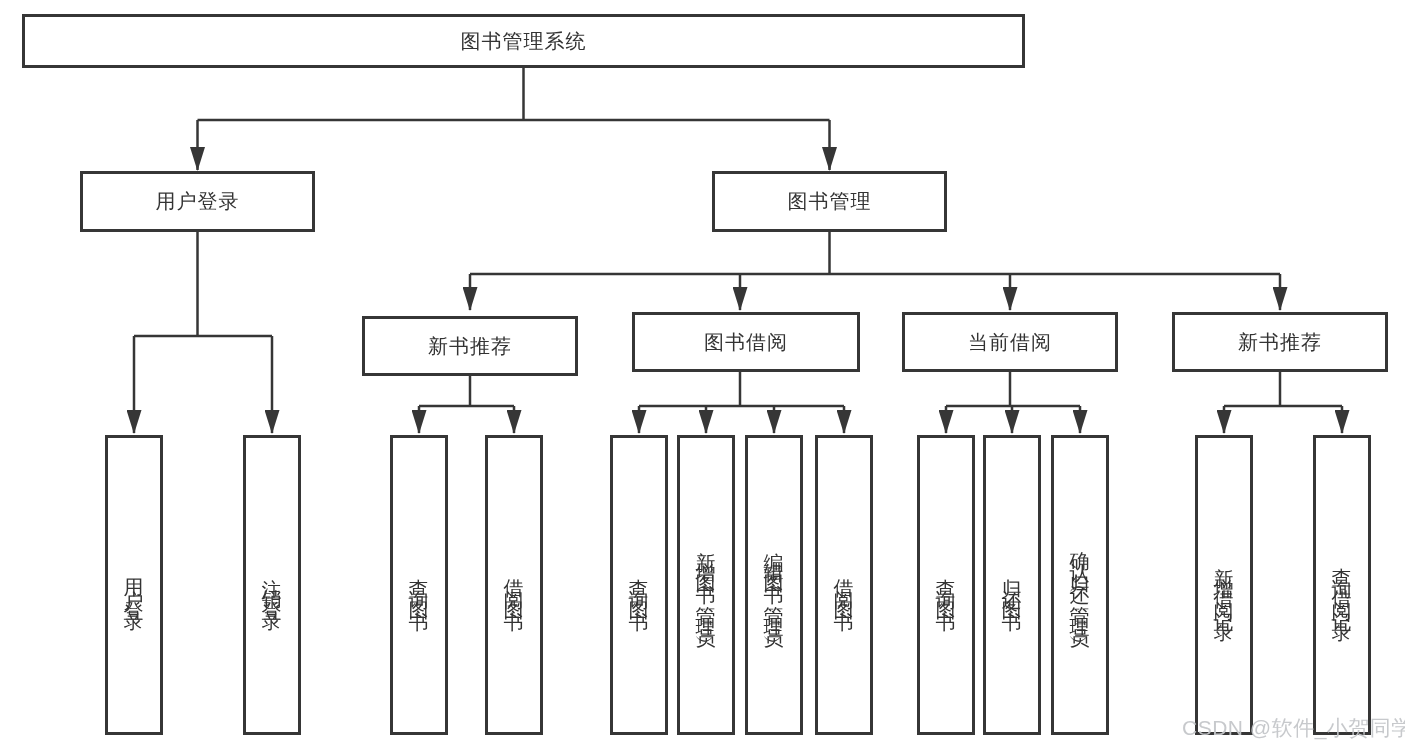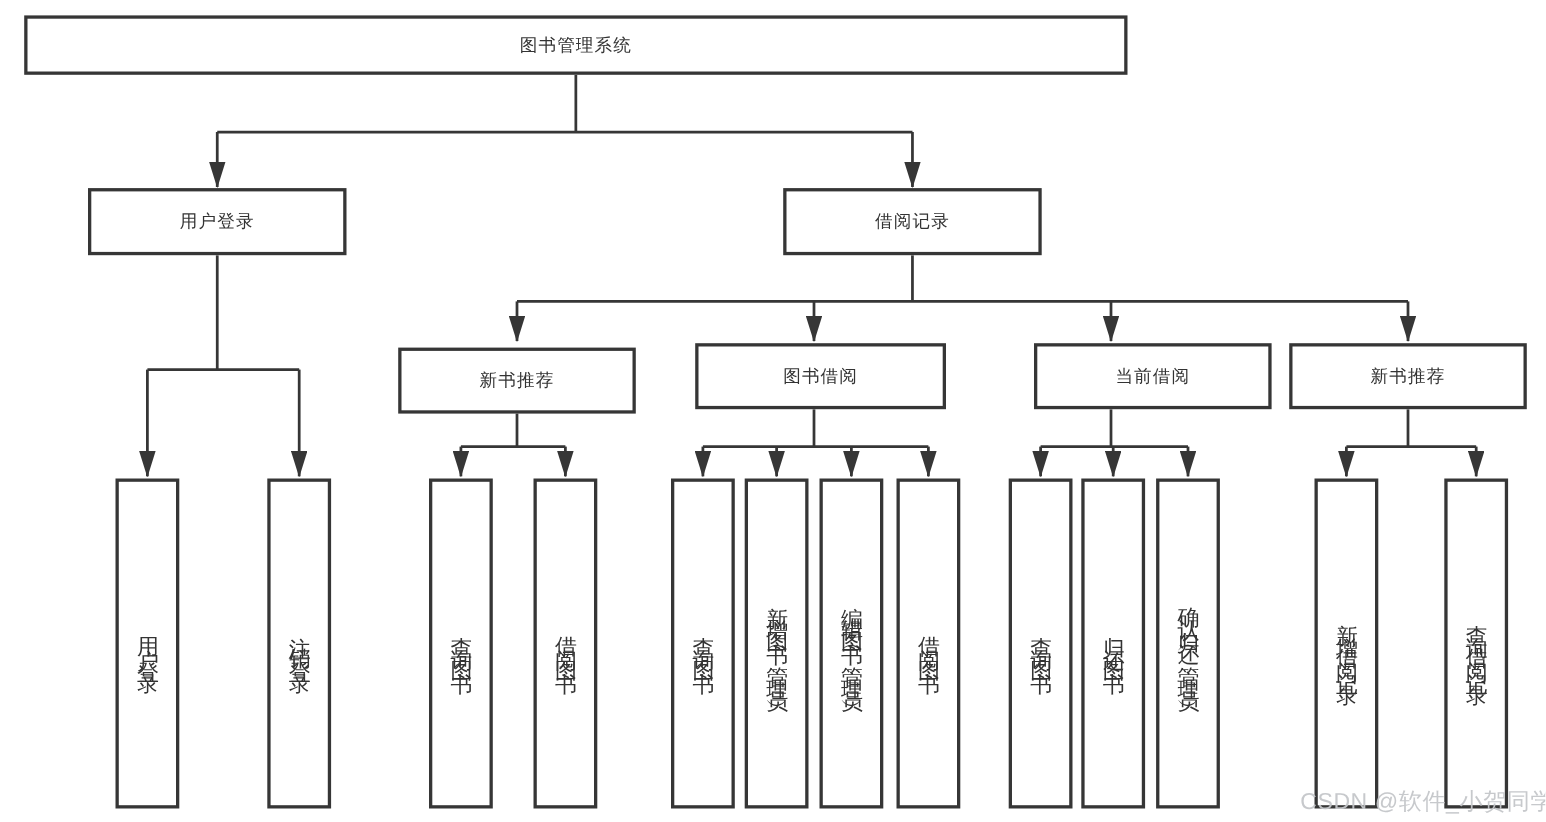--- a/index.html
+++ b/index.html
@@ -24,41 +24,41 @@
     position: absolute;
     box-sizing: border-box;
     border: 3px solid #363636;
     background: #ffffff;
     display: flex;
     align-items: center;
     justify-content: center;
     color: #333333;
   }
   .box.h .label {
-    font-size: 16px;
+    font-size: 20px;
     letter-spacing: 1px;
     white-space: nowrap;
   }
   .box.v .label {
     writing-mode: vertical-rl;
     text-orientation: mixed;
     font-size: 20px;
     line-height: 1.1;
     letter-spacing: 11px;
     white-space: nowrap;
   }
   
   .n-root   { left: 22px;   top: 14px;  width: 1003px; height: 54px; }
   
   .n-l2a    { left: 80px;   top: 171px; width: 235px;  height: 61px; }
   .n-l2b    { left: 712px;  top: 171px; width: 235px;  height: 61px; }
   
   .n-l3a    { left: 362px;  top: 316px; width: 216px;  height: 60px; }
   .n-l3b    { left: 632px;  top: 312px; width: 228px;  height: 60px; }
-  .n-l3c    { left: 902px;  top: 312px; width: 216px;  height: 60px; margin-left: 38px; }
+  .n-l3c    { left: 902px;  top: 312px; width: 216px;  height: 60px; }
   .n-l3d    { left: 1172px; top: 312px; width: 216px;  height: 60px; }
   
   .leaf     { top: 435px; width: 58px; height: 300px; }
   .lf-1  { left: 105px;  }
   .lf-2  { left: 243px;  }
   .lf-3  { left: 390px;  }
   .lf-4  { left: 485px;  }
   .lf-5  { left: 610px;  }
   .lf-6  { left: 677px;  }
   .lf-7  { left: 745px;  }
@@ -135,21 +135,21 @@
   </svg>
 
   <div class="box h n-root">
     <span class="label">图书管理系统</span>
   </div>
 
   <div class="box h n-l2a">
     <span class="label">用户登录</span>
   </div>
   <div class="box h n-l2b">
-    <span class="label">借阅记录</span>
+    <span class="label">图书管理</span>
   </div>
 
   <div class="box h n-l3a">
     <span class="label">新书推荐</span>
   </div>
   <div class="box h n-l3b">
     <span class="label">图书借阅</span>
   </div>
   <div class="box h n-l3c">
     <span class="label">当前借阅</span>

